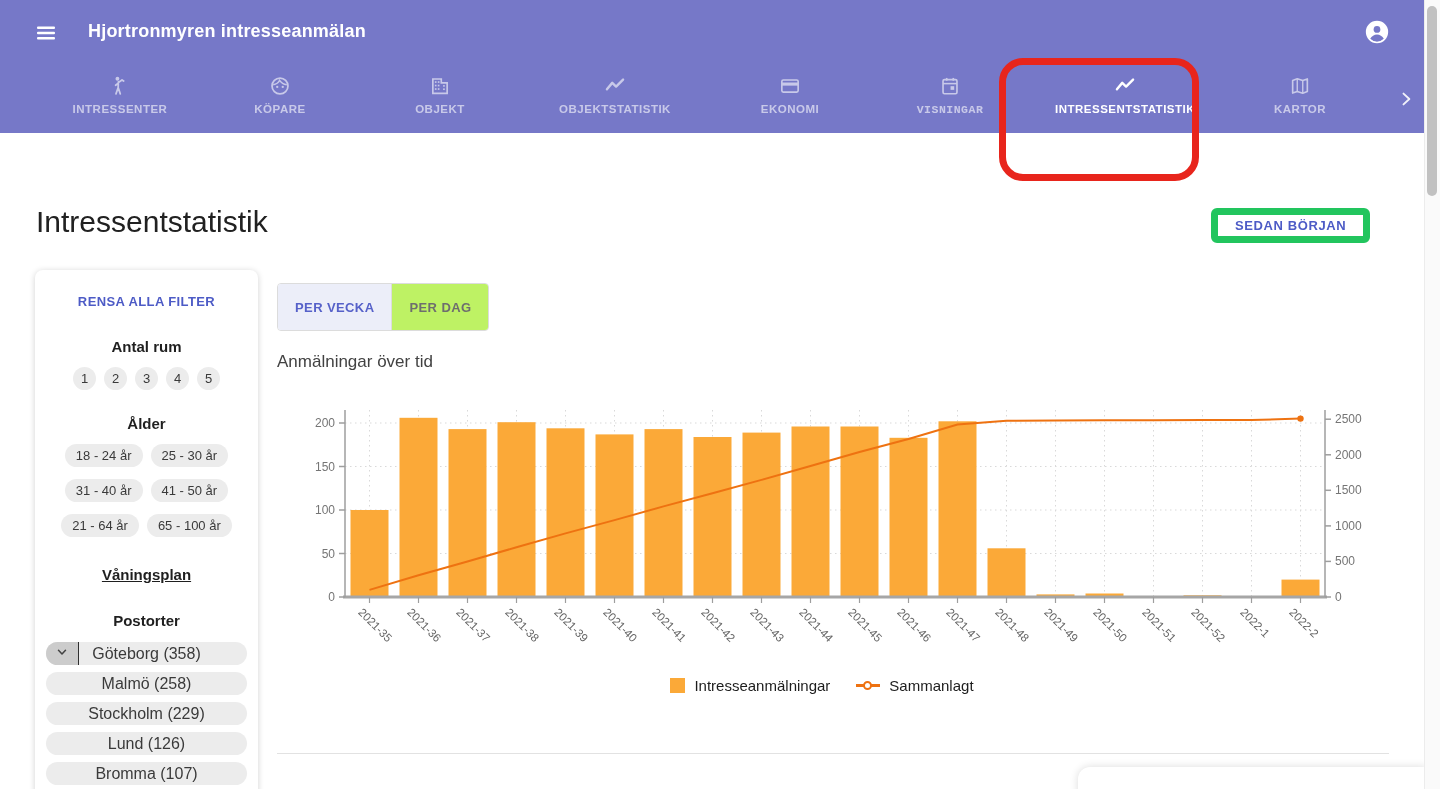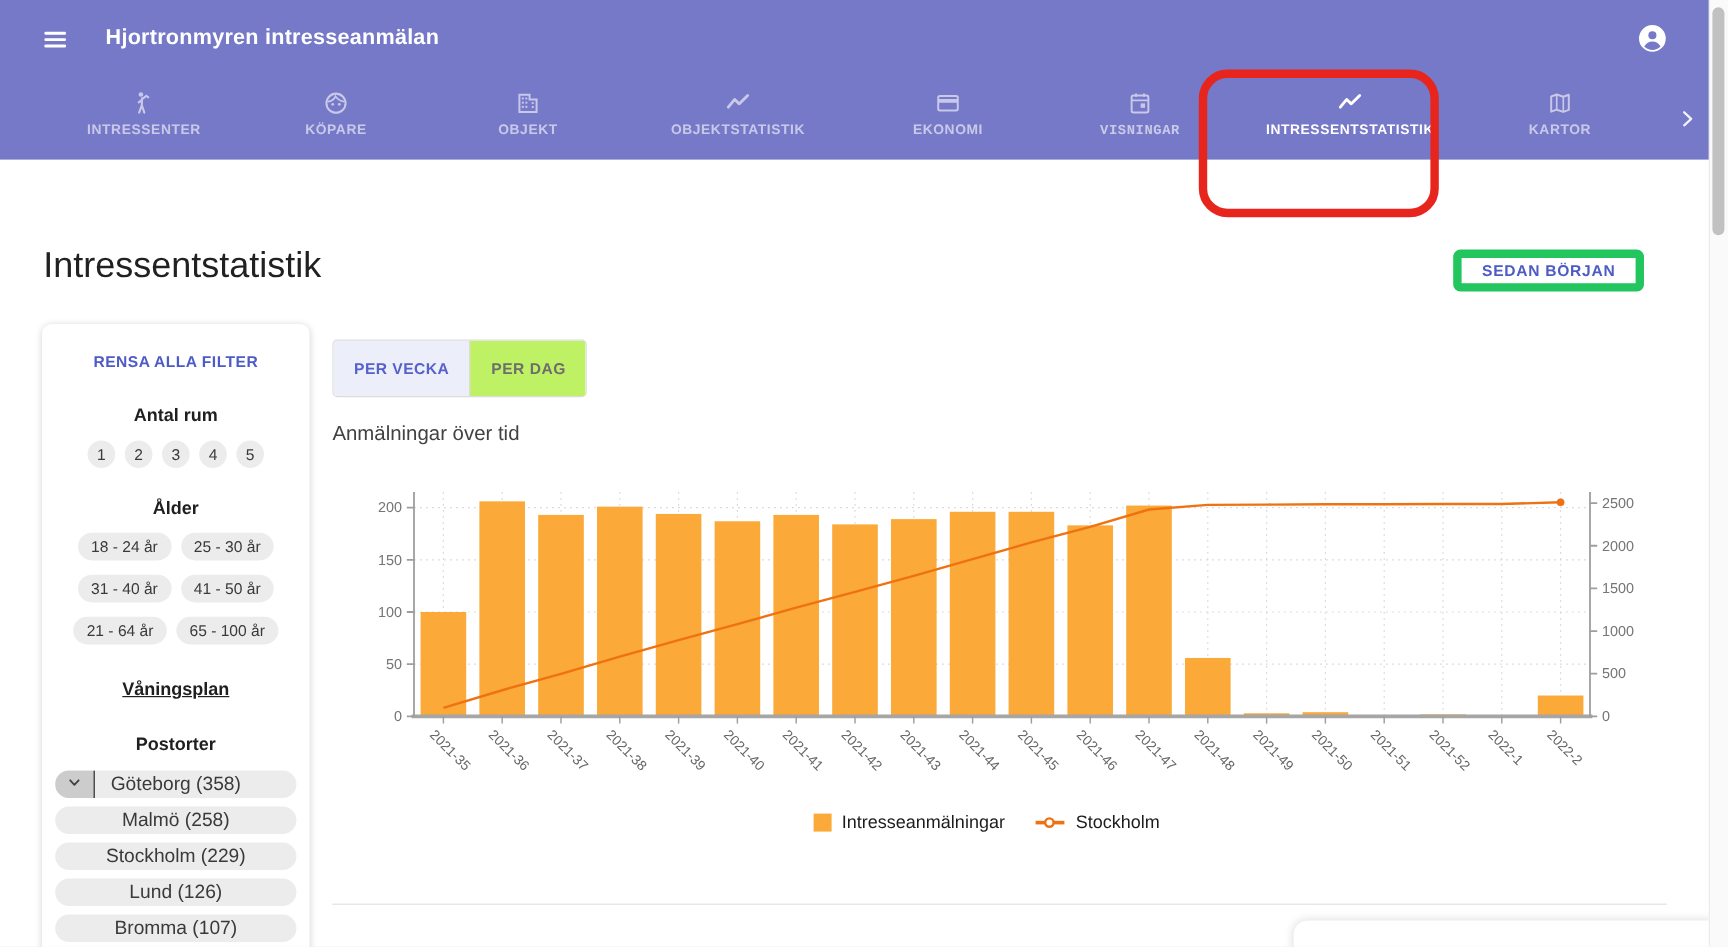--- a/index.html
+++ b/index.html
@@ -365,21 +365,21 @@
   </div>
   <div class="legend" id="legend">
       <span class="lg-item">
         <span class="lg-sq" style="background:#FBA938"></span>
         <span>Intresseanmälningar</span>
       </span>
       <span class="lg-item">
         <span class="lg-line" style="background:#EE7211">
           <span class="lg-dot" style="border-color:#EE7211"></span>
         </span>
-        <span>Stockholm</span>
+        <span>Sammanlagt</span>
       </span>
     </div>
 
   <hr class="divider">
   <div class="corner-card"></div>
 
   <div class="scrollbar">
     <div class="scroll-thumb"></div>
   </div>
 </div>

